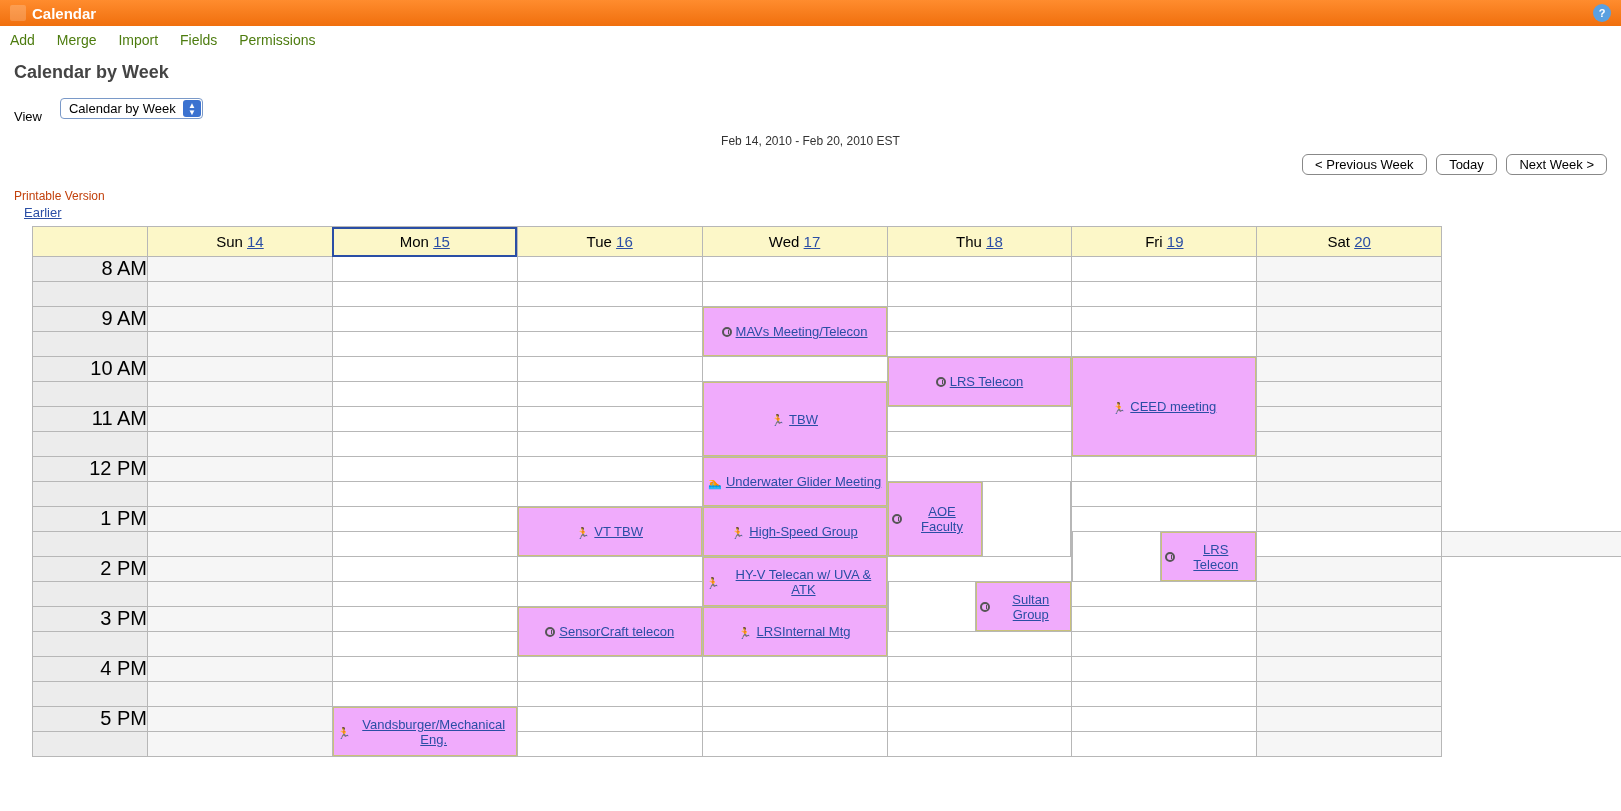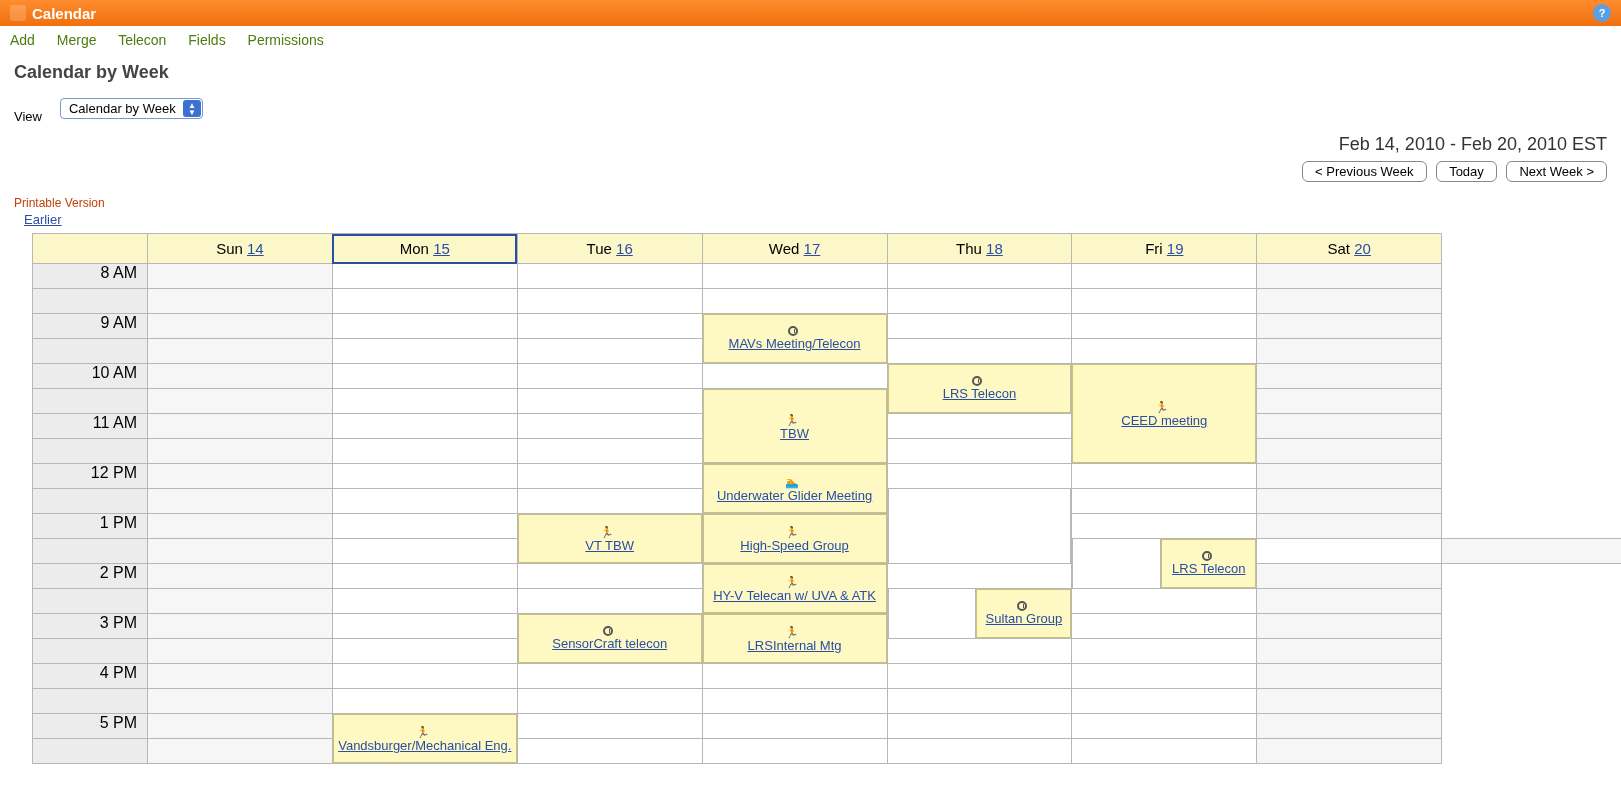--- a/index.html
+++ b/index.html
@@ -13,40 +13,40 @@
 .menubar a { color:#4d7c0f; text-decoration:none; margin-right:18px; cursor:pointer;margin-top:21px; }
 
 .heading { padding: 8px 14px 4px; font-size:18px; font-weight:bold; color:#444; }
 
 .viewrow { padding: 6px 14px; display:flex; align-items:center; }
 .viewrow label { margin-right:18px;margin-top:16px; }
 .selwrap { position:relative; display:inline-block; }
 .selwrap select { -webkit-appearance:none; appearance:none; border:1px solid #7a99c8; border-radius:4px; padding:2px 26px 2px 8px; font-size:13px; background:#fff; }
 .selwrap .arrows { position:absolute; right:2px; top:2px; bottom:2px; width:18px; border-radius:3px; background:#3b72d0; color:#fff; font-size:8px; display:flex; flex-direction:column; align-items:center; justify-content:center; line-height:7px; pointer-events:none; }
 
-.daterow { text-align:right; padding:4px 14px; color:#333; font-size:18px; }
+.daterow { text-align:center; padding:4px 14px; color:#333; font-size:12px; }
 .navrow { text-align:right; padding:2px 14px 10px; }
 .navbtn { display:inline-block; border:1px solid #888; border-radius:6px; padding:2px 12px; font-size:13px; background:#fff; cursor:pointer; margin-left:6px; }
 
 .printable { padding:4px 14px 2px; color:#c2410c; font-size:12px; }
 .earlier { padding:0 24px 6px; }
 .earlier a { color:#2a4ea5; text-decoration:underline; }
 
 .cal { border-collapse:collapse; width:calc(100% - 26px); margin-left:32px; table-layout:fixed; }
 .cal th, .cal td { border:1px solid #b7b7b7; }
 .cal col.timecol { width:115px; }
 .cal thead th { background:#fcf7c8; font-weight:normal; text-align:center; font-size:15px; padding:6px 0; }
 .cal thead th.today { outline:2px solid #2a4ea5; outline-offset:-2px; }
 .cal thead th .daylink { color:#2a4ea5; text-decoration:underline; }
-.cal td.timecell { text-align:right; padding-right:10px; font-size:16px; background:#ececec; vertical-align:top; height:25px; }
+.cal td.timecell { text-align:right; font-size:20px; background:#ececec; vertical-align:top; height:25px; }
 .cal tr.half td.timecell { background:#ececec; }
 .cal td.slot { background:#fff; height:25px; position:relative; padding:0; }
 .cal td.slot.shade { background:#f6f6f6; }
 
-.event { background:#fef9c3; border:1px solid #c9c27a; text-align:center; font-size:13px; padding:2px 3px; height:100%; display:flex; align-items:center; justify-content:center;flex-direction:column; }
+.event { background:#f0abfc; border:1px solid #c9c27a; text-align:center; font-size:13px; padding:2px 3px; height:100%; display:flex; align-items:center; justify-content:center; }
 .event a { color:#2a4ea5; text-decoration:underline; }
 .event .icon { margin-right:4px; }
 .icon-clock, .icon-run, .icon-swim { display:inline-block; width:14px; height:14px; vertical-align:middle; }
 .icon-clock { border:2px solid #555; border-radius:50%; position:relative; width:10px; height:10px; }
 .icon-clock::after { content:""; position:absolute; left:4px; top:1px; width:1px; height:4px; background:#555; }
 .icon-run { position:relative; }
 .icon-run::before { content:"🏃"; font-size:11px; color:#2a6b2a; }
 .icon-swim::before { content:"🏊"; font-size:11px; color:#2a6b2a; }
 
 .split { display:flex; height:100%; }
@@ -61,21 +61,21 @@
 
 <div class="titlebar">
   <span class="t-icon"></span>
   <span>Calendar</span>
   <span class="help">?</span>
 </div>
 
 <div class="menubar">
   <a>Add</a>
   <a>Merge</a>
-  <a>Telecon</a>
+  <a>Import</a>
   <a>Fields</a>
   <a>Permissions</a>
 </div>
 
 <div class="heading">Calendar by Week</div>
 
 <div class="viewrow">
   <label>View</label>
   <span class="selwrap">
     <select>
@@ -233,20 +233,24 @@
           <td class="slot"></td>
           <td class="slot shade"></td>
         </tr>
     <tr class="half">
           <td class="timecell"></td>
       <td class="slot shade"></td>
           <td class="slot"></td>
           <td class="slot"></td>
       <td class="slot" rowspan="3">
         <div class="split">
+          <div class="half-ev event">
+                <span class="icon icon-clock"></span>
+                <a>AOE Faculty</a>
+              </div>
           <div class="blank"></div>
         </div>
       </td>
       <td class="slot"></td>
           <td class="slot shade"></td>
         </tr>
 
     <tr>
           <td class="timecell">1 PM</td>
       <td class="slot shade"></td>

